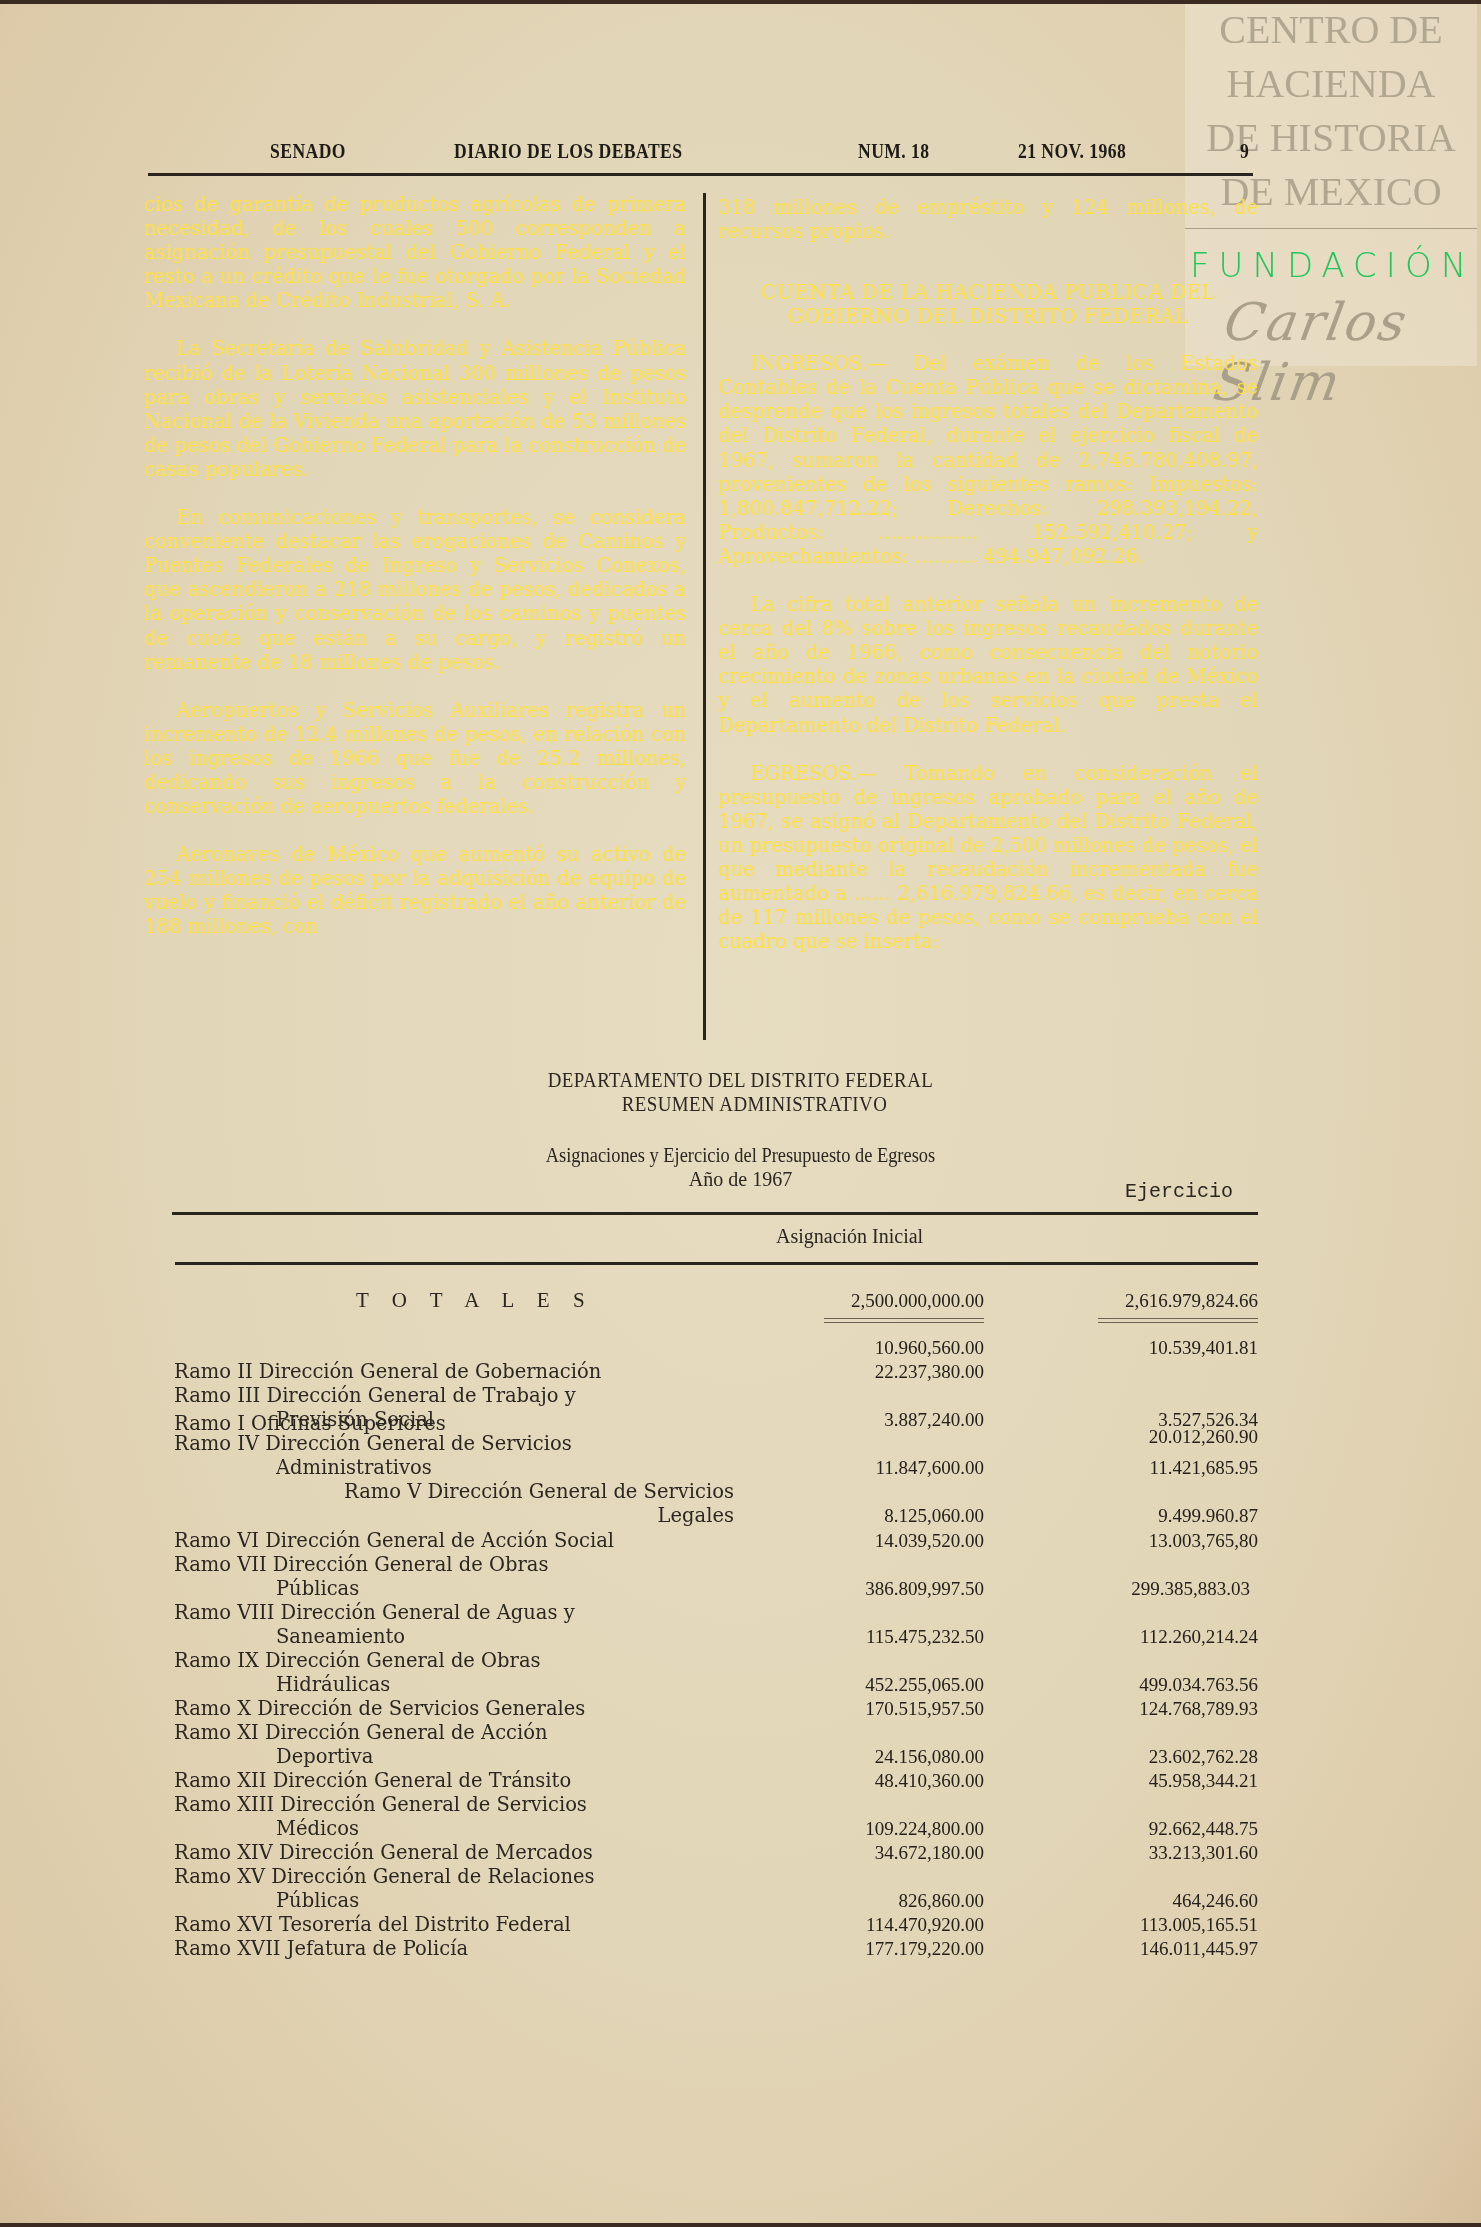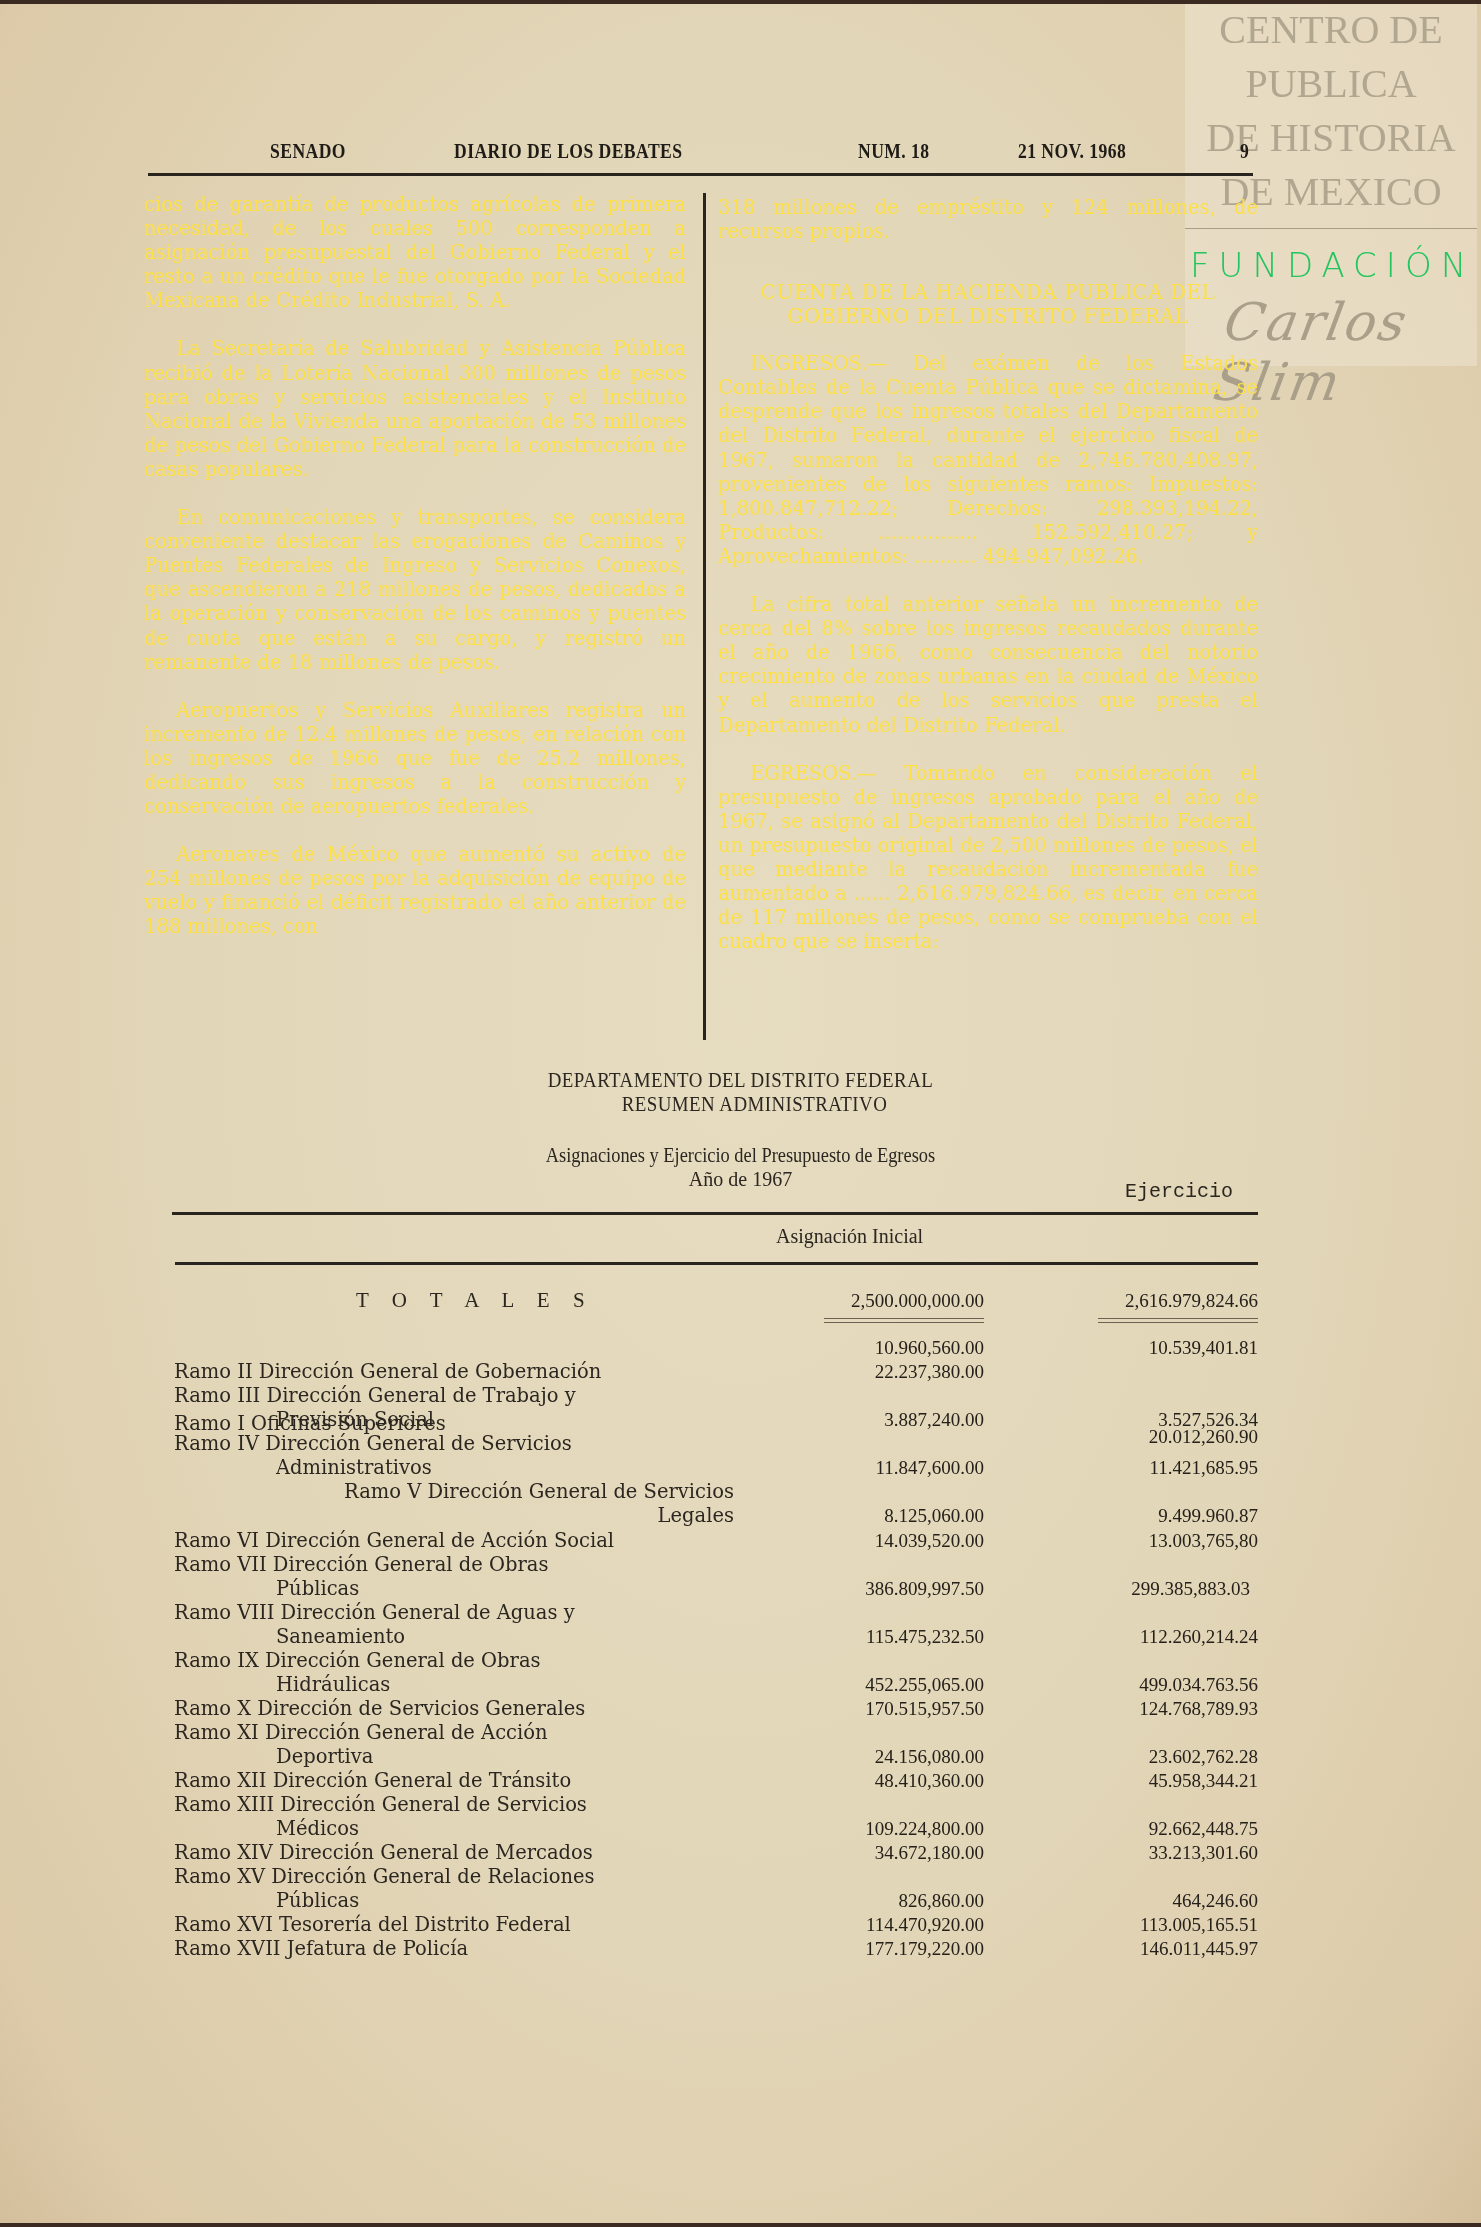--- a/index.html
+++ b/index.html
@@ -63,21 +63,21 @@
   .ramo { position: absolute; left: 174px; width: 560px; font-size: 19.5px; line-height: 24.3px; color: #2b2620; }
   .ramo .cont { padding-left: 102px; }
 </style>
 </head>
 <body>
 
 <div class="page"></div>
 
 <div class="wm-box"></div>
 <div class="wm-line" style="top:8px">CENTRO DE</div>
-<div class="wm-line" style="top:62px">PUBLICA</div>
+<div class="wm-line" style="top:62px">HACIENDA</div>
 <div class="wm-line" style="top:116px">DE HISTORIA</div>
 <div class="wm-line" style="top:170px">DE MEXICO</div>
 <div class="wm-rule"></div>
 <div class="wm-fund">FUNDACIÓN</div>
 <div class="wm-sig">Carlos Slim</div>
 
 <div class="running-header">
   <span class="rh-item" style="left:270px">SENADO</span>
   <span class="rh-item" style="left:454px">DIARIO DE LOS DEBATES</span>
   <span class="rh-item" style="left:858px">NUM. 18</span>

